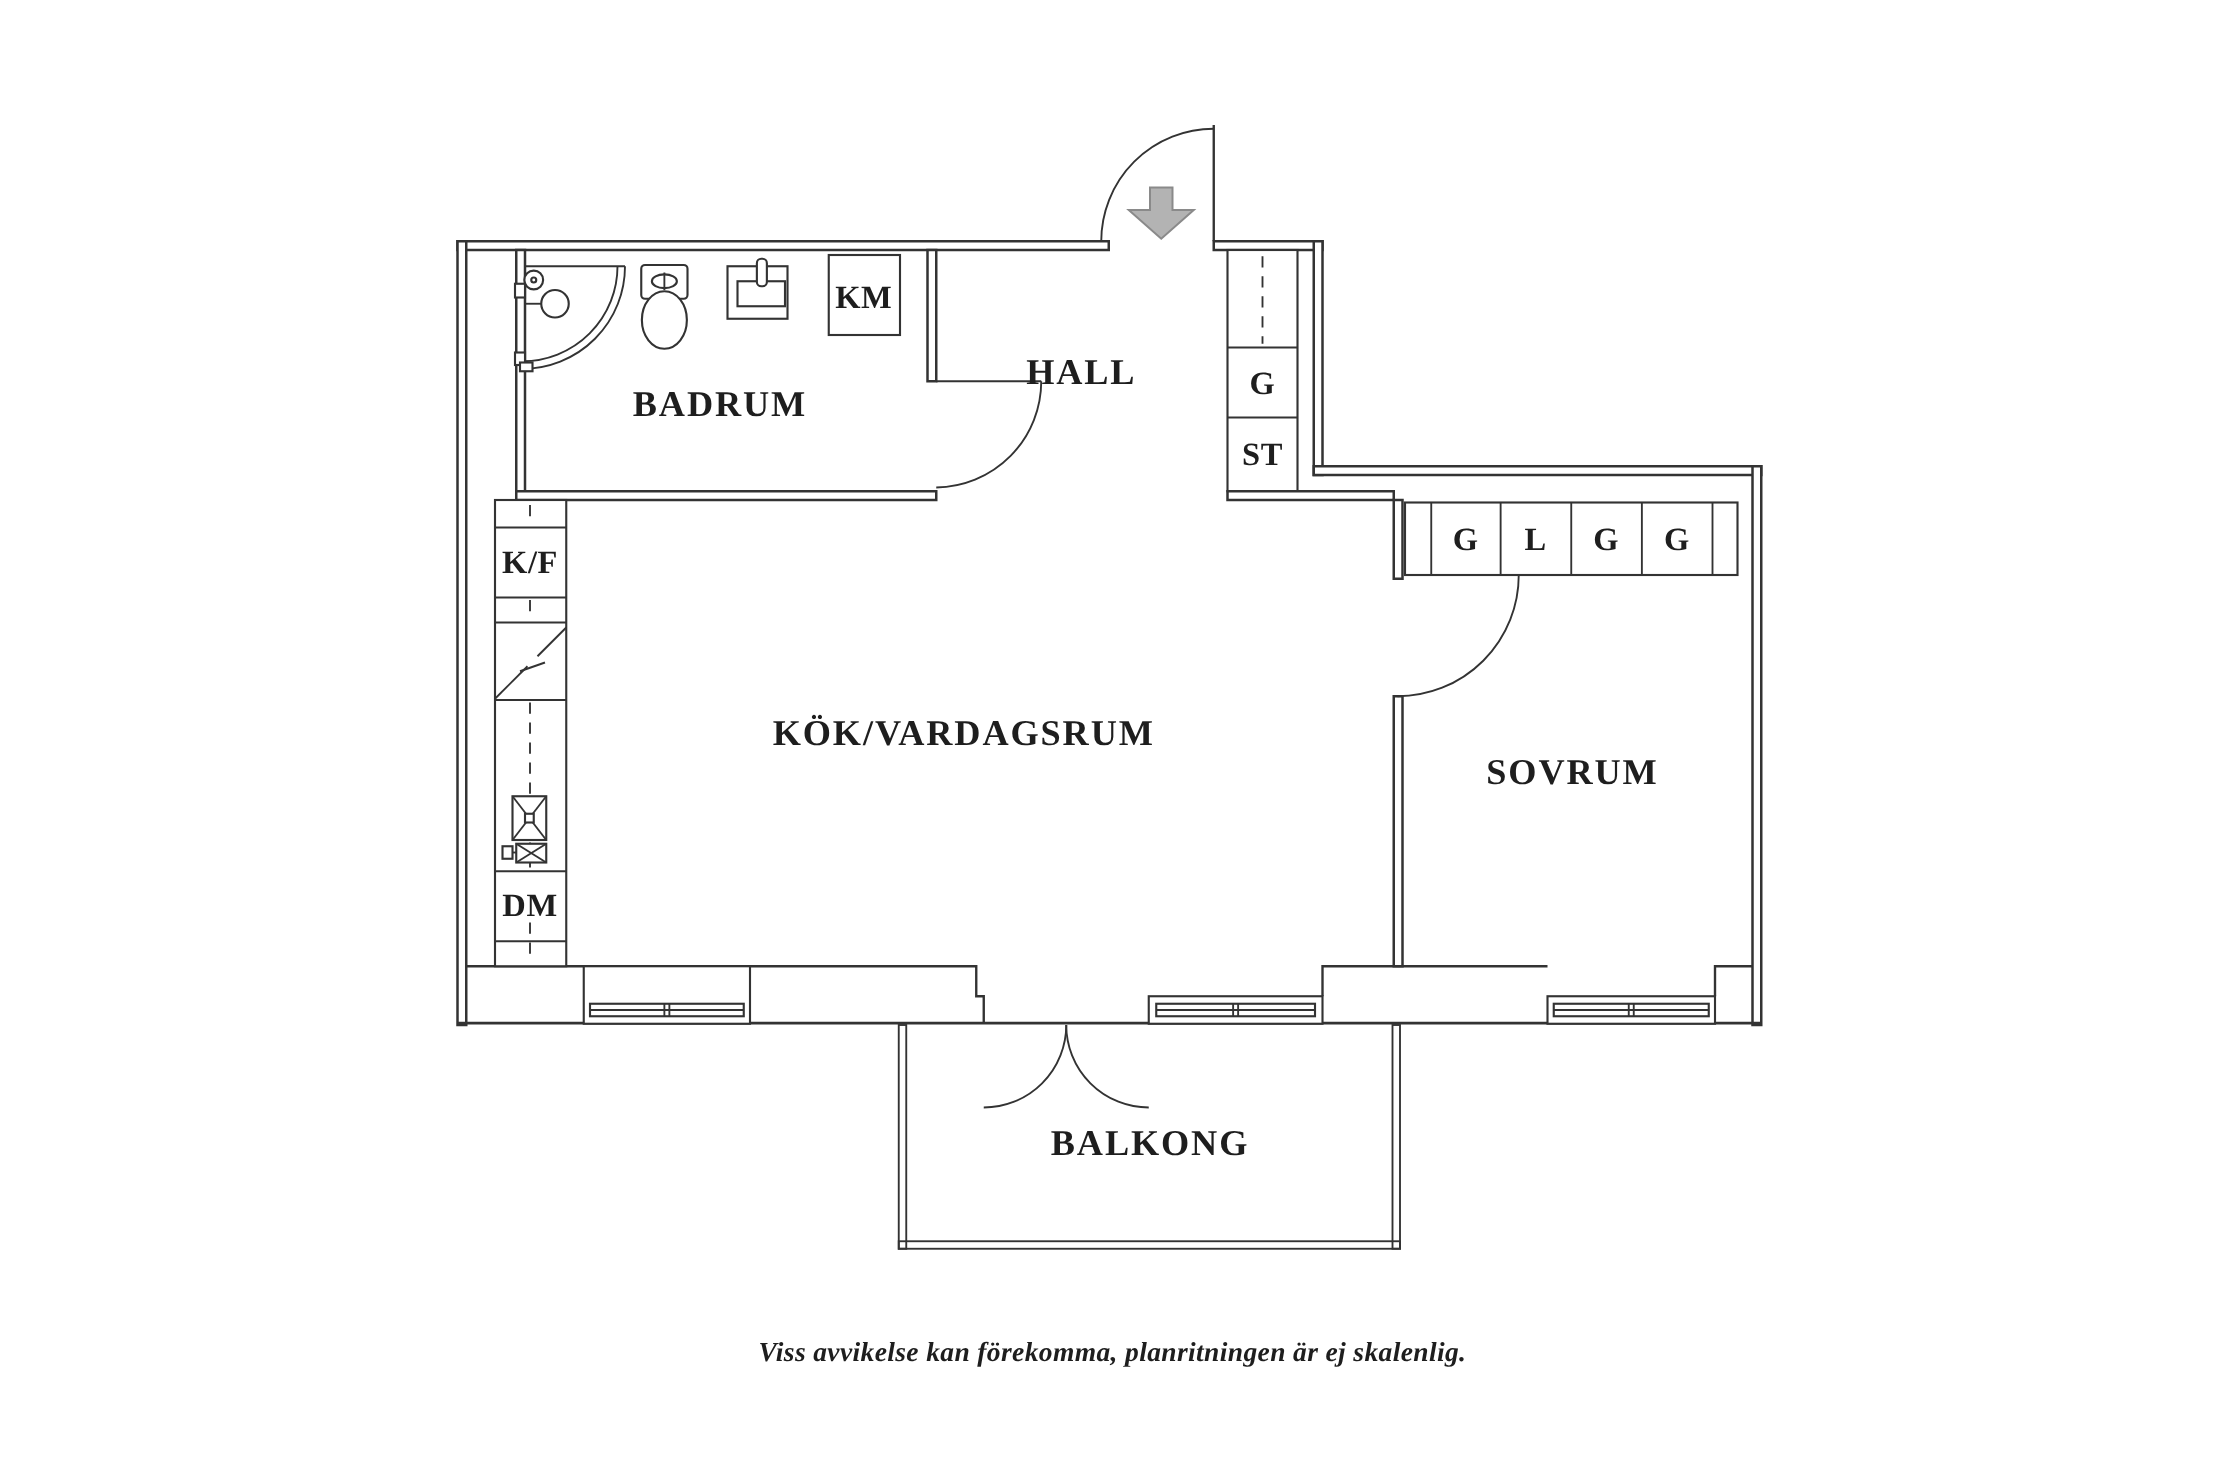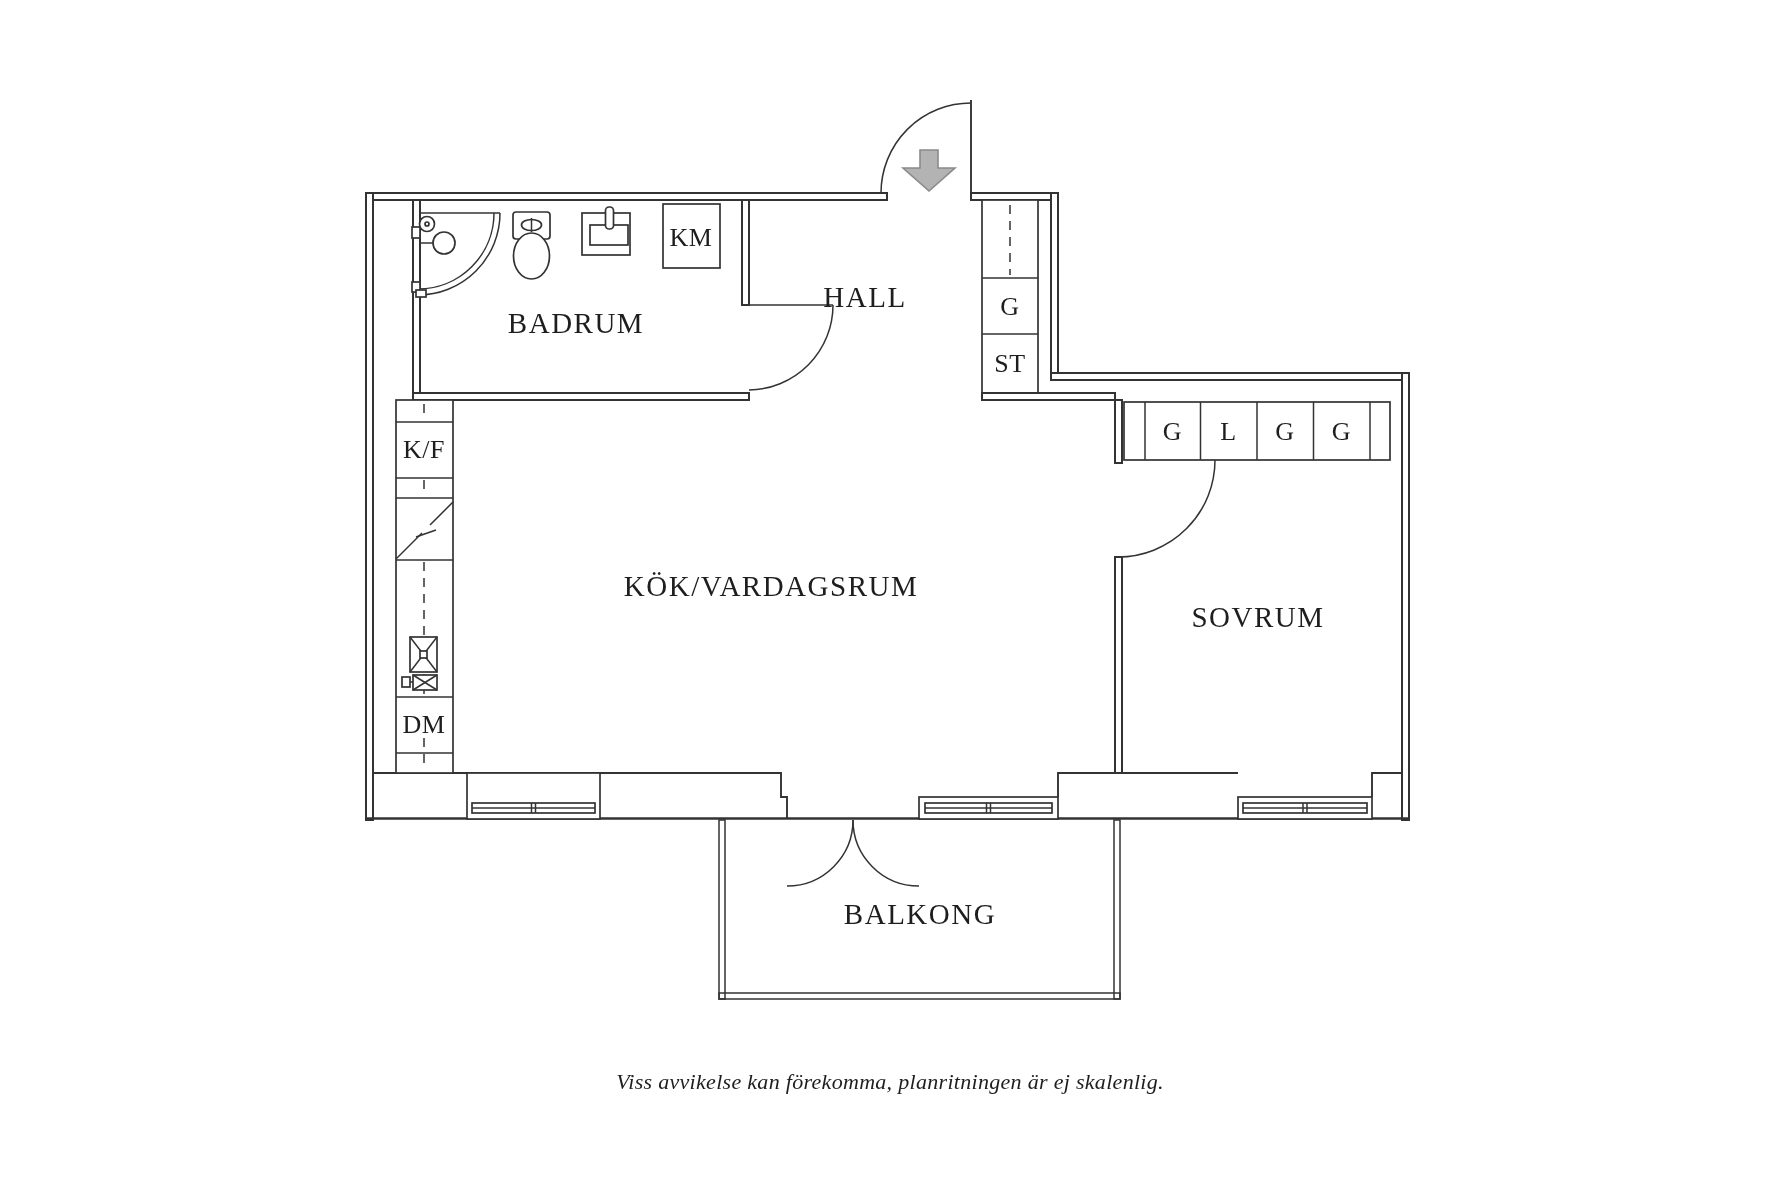--- a/index.html
+++ b/index.html
@@ -9,20 +9,21 @@
     --arrow-stroke: #8a8a8a;
     --background: #ffffff;
   }
   html, body { margin: 0; padding: 0; background: var(--background); }
   .stage {
     position: relative;
     width: 1780px;
     height: 1187px;
     background: var(--background);
     overflow: hidden;
+    font-weight: bold;
   }
   svg { position: absolute; top: 0; left: 0; }
 
   .wall   { fill: #ffffff; stroke: var(--line); stroke-width: 2; }
   .ln     { fill: none; stroke: var(--line); stroke-width: 1.9; }
   .thin   { stroke-width: 1.5; }
   .thick  { stroke-width: 2.3; }
   .dash   { stroke-dasharray: 9 7; stroke-width: 1.5; }
   .fix    { fill: #ffffff; stroke: var(--line); stroke-width: 1.7; }
   .arrow  { fill: var(--arrow-fill); stroke: var(--arrow-stroke); stroke-width: 1.6; }

